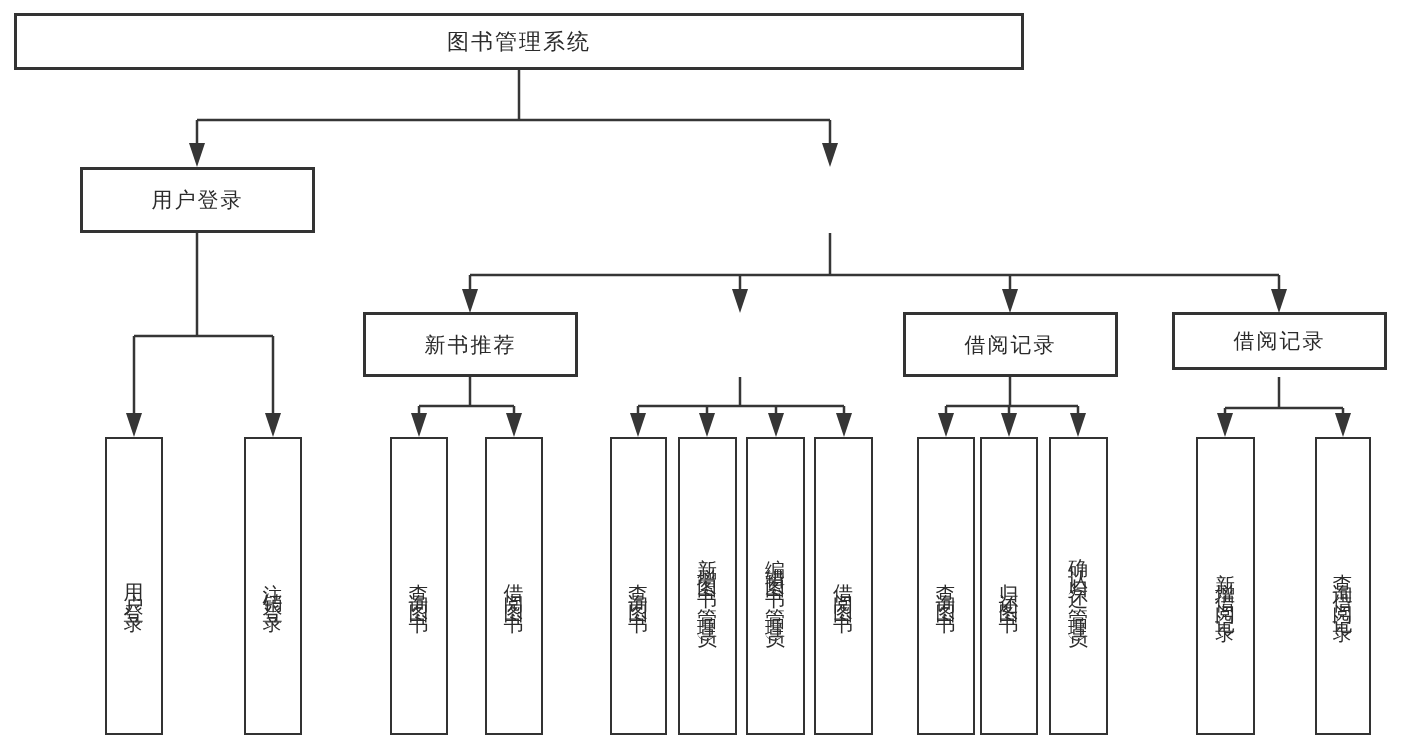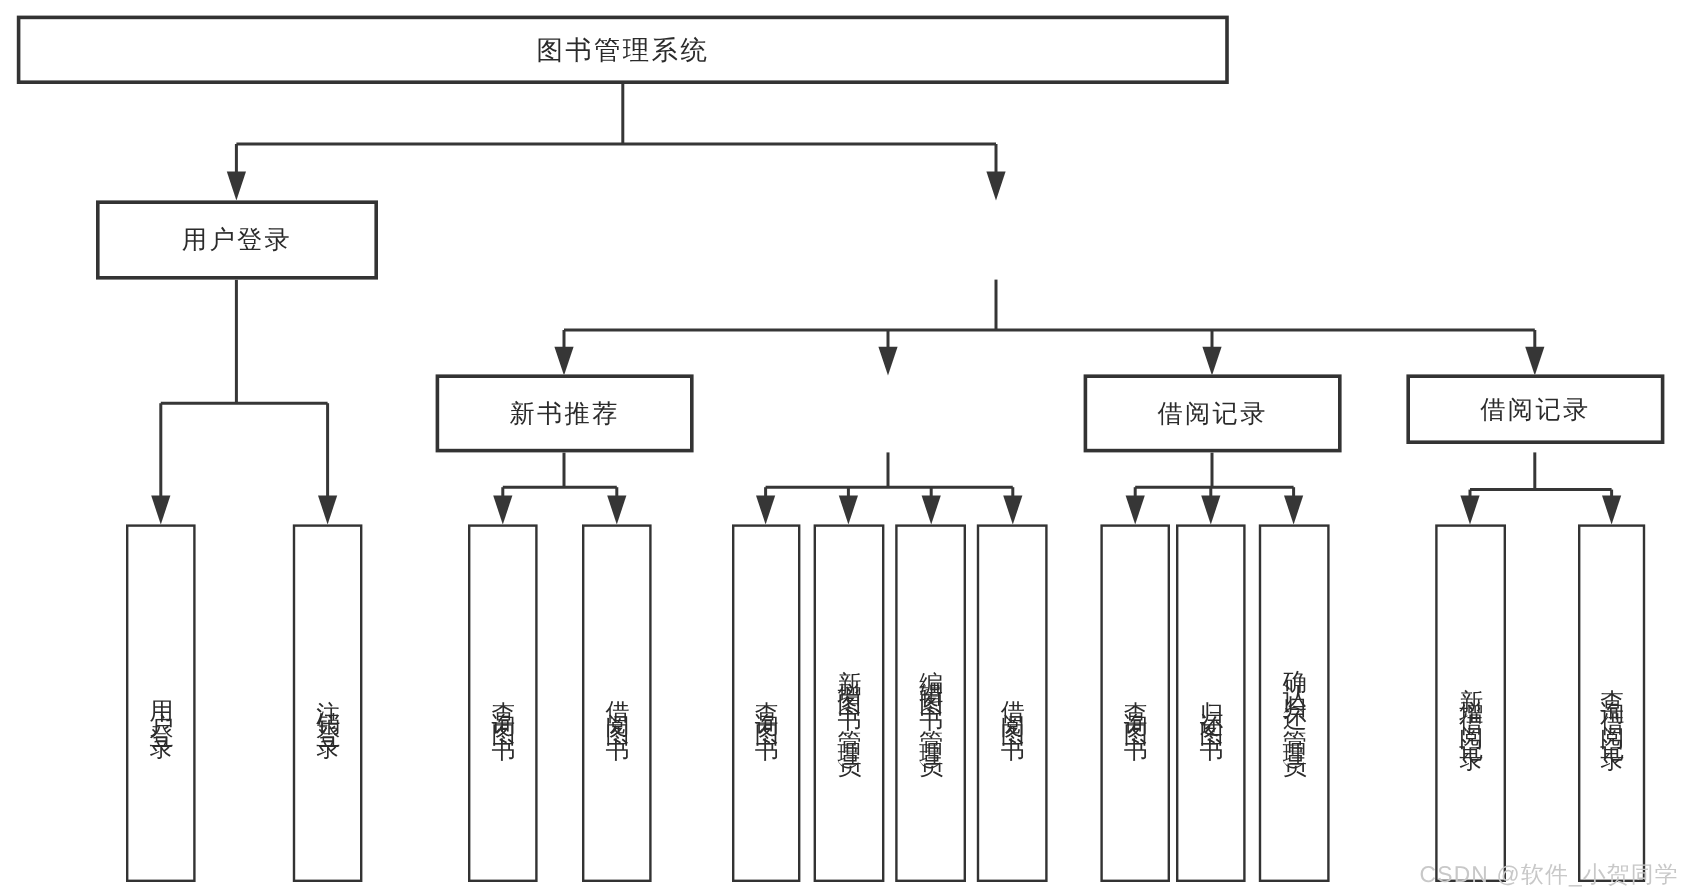--- a/index.html
+++ b/index.html
@@ -189,15 +189,14 @@
     <span>确认归还（管理员）</span>
   </div>
 
   <div class="node vnode" style="left:1196px; top:437px; width:59px; height:298px;">
     <span>新增借阅记录</span>
   </div>
   <div class="node vnode" style="left:1315px; top:437px; width:56px; height:298px;">
     <span>查询借阅记录</span>
   </div>
 
-  <div class="watermark">CSDN @软件_小贺同学</div>
 
 </div>
 
 </body></html>

